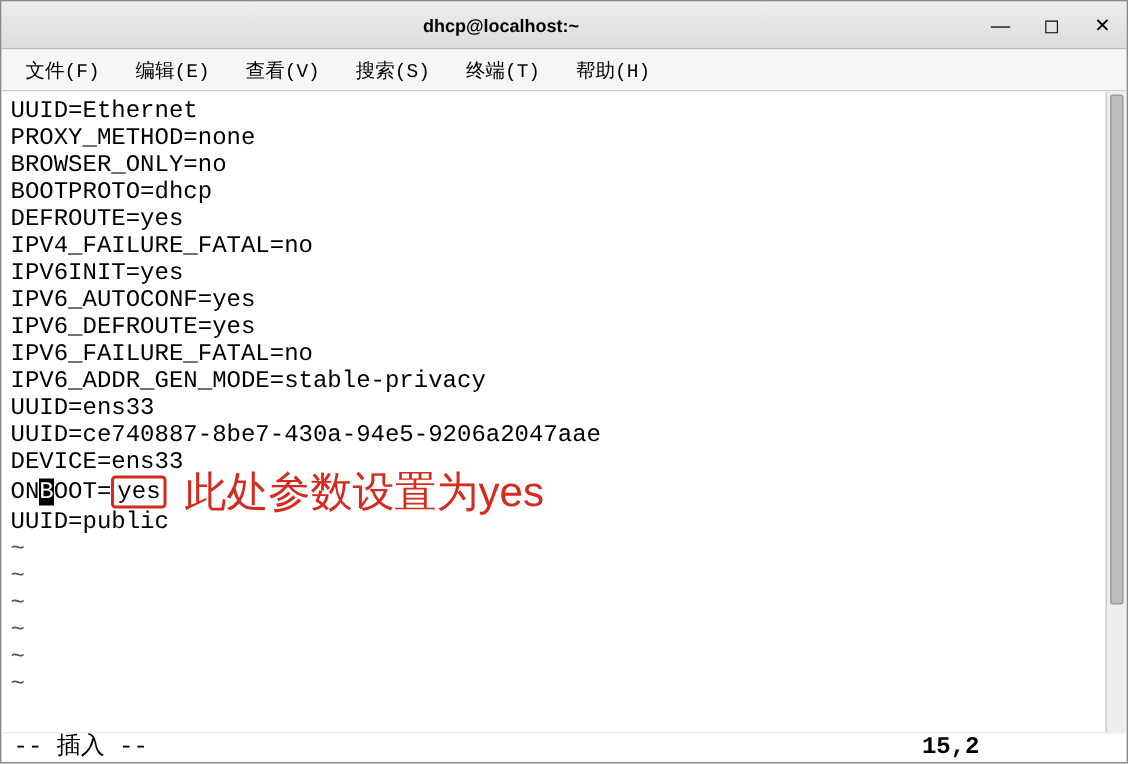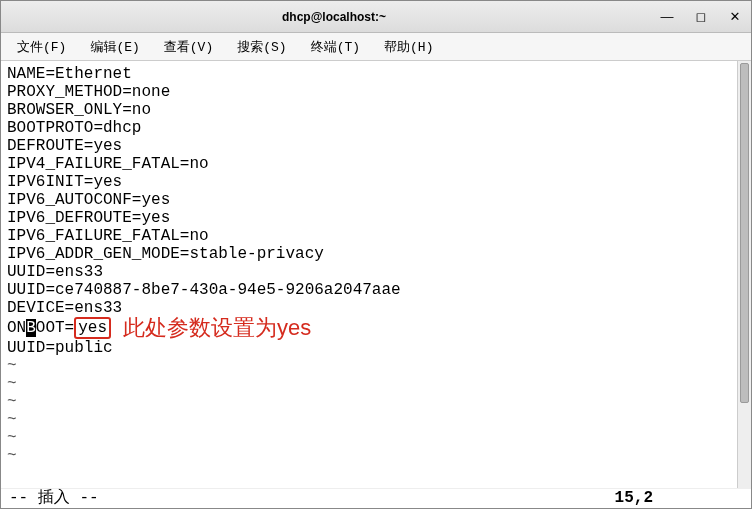--- a/index.html
+++ b/index.html
@@ -82,21 +82,21 @@
 .onboot-box {
   display: inline-block;
   border: 2px solid #d52b1e;
   border-radius: 3px;
   padding: 0 2px;
   white-space: pre;
 }
 .annotation {
   color: #d52b1e;
   font-family: sans-serif;
-  font-size: 22px;
+  font-size: 28px;
   margin-left: 12px;
   font-weight: 500;
 }
 .status-line {
   height: 20px;
   display: flex;
   font-family: "Courier New", monospace;
   font-size: 16px;
   padding: 0 8px 2px 8px;
   align-items: center;
@@ -125,21 +125,21 @@
 <div class="menubar">
   <div class="menu-item">文件(F)</div>
   <div class="menu-item">编辑(E)</div>
   <div class="menu-item">查看(V)</div>
   <div class="menu-item">搜索(S)</div>
   <div class="menu-item">终端(T)</div>
   <div class="menu-item">帮助(H)</div>
 </div>
 
 <div class="terminal">
-  <div class="line">NAME=Ethernet</div>
+  <div class="line">UUID=Ethernet</div>
   <div class="line">PROXY_METHOD=none</div>
   <div class="line">BROWSER_ONLY=no</div>
   <div class="line">BOOTPROTO=dhcp</div>
   <div class="line">DEFROUTE=yes</div>
   <div class="line">IPV4_FAILURE_FATAL=no</div>
   <div class="line">IPV6INIT=yes</div>
   <div class="line">IPV6_AUTOCONF=yes</div>
   <div class="line">IPV6_DEFROUTE=yes</div>
   <div class="line">IPV6_FAILURE_FATAL=no</div>
   <div class="line">IPV6_ADDR_GEN_MODE=stable-privacy</div>

